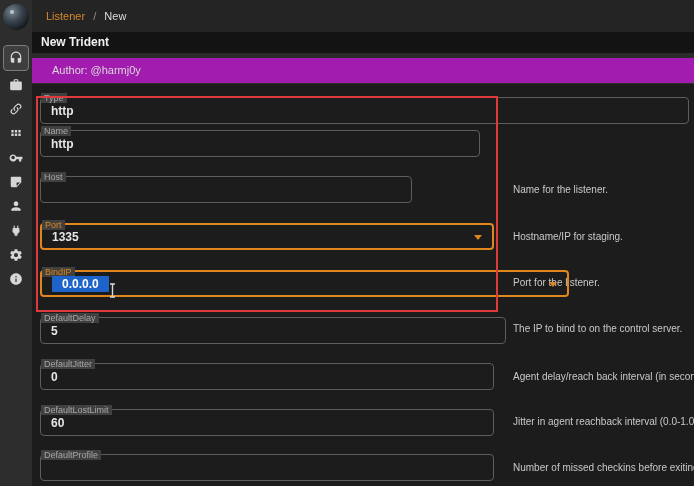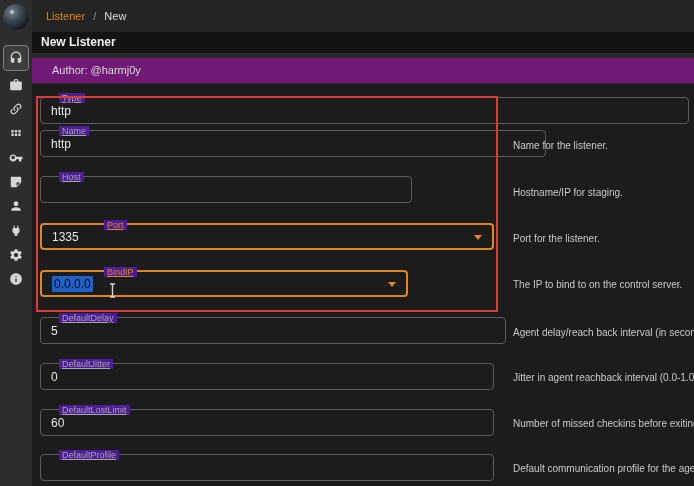--- a/index.html
+++ b/index.html
@@ -19,33 +19,33 @@
   .nav-item.active{height:26px;background:#3e3e3e;border:1px solid #7c7c7c;border-radius:4px;box-sizing:border-box;}
   
   .topbar{position:absolute;left:32px;top:0;width:662px;height:32px;background:#242424;}
   .breadcrumb{position:absolute;left:14px;top:0;height:32px;line-height:32px;font-size:11px;}
   .crumb-link{color:#d6872b;cursor:pointer;}
   .crumb-sep{color:#8f8f8f;margin:0 5px;}
   .crumb-cur{color:#dcdcdc;}
   .titlebar{position:absolute;left:32px;top:32px;width:662px;height:21px;background:#131313;}
   .titlebar span{position:absolute;left:9px;top:0;line-height:21px;font-size:12px;font-weight:bold;color:#f0f0f0;}
   .gapstrip{position:absolute;left:32px;top:53px;width:662px;height:5px;background:#2b2b2b;}
-  .authorbar{position:absolute;left:32px;top:58px;width:662px;height:26px;background:#701a75;border-bottom:1px solid #2e2e2e;box-sizing:border-box;}
+  .authorbar{position:absolute;left:32px;top:58px;width:662px;height:26px;background:#a21caf;border-bottom:1px solid #2e2e2e;box-sizing:border-box;}
   .authorbar span{position:absolute;left:20px;top:0;line-height:25px;font-size:11px;color:#d8d8d8;}
   
   .f{position:absolute;height:27px;border:1px solid #5d5d5d;border-radius:4px;box-sizing:border-box;background:transparent;}
-  .f .lab{position:absolute;top:-5px;left:18px;font-size:9px;line-height:10px;color:#a6a6a6;background:#4c1d95;padding:0 3px;white-space:nowrap;text-decoration:underline;}
-  .f .val{position:absolute;left:10px;top:50%;transform:translateY(-50%);font-size:12px;color:#e6e6e6;white-space:nowrap;}
+  .f .lab{position:absolute;top:-5px;left:0;font-size:9px;line-height:10px;color:#a6a6a6;background:#404040;padding:0 3px;white-space:nowrap;}
+  .f .val{position:absolute;left:10px;top:50%;transform:translateY(-50%);font-size:12px;color:#e6e6e6;white-space:nowrap;font-weight:bold;}
   .f.focused{border:2px solid #df861c;}
-  .f.focused .lab{color:#df861c;margin-left:44px;}
+  .f.focused .lab{color:#df861c;}
   .f .caret{position:absolute;right:10px;top:10px;width:0;height:0;
     border-left:4px solid transparent;border-right:4px solid transparent;border-top:5px solid #df861c;}
-  .f .val .sel{background:#1e63c9;color:#000000;padding:1px 2px;border-radius:1px;}
+  .f .val .sel{background:#1e63c9;color:#ffffff;padding:1px 10px;border-radius:1px;}
   .f.small .val{font-size:9px;letter-spacing:-0.1px;}
-  .desc{position:absolute;left:513px;font-size:10px;color:#c9c9c9;white-space:nowrap;}
+  .desc{position:absolute;left:513px;font-size:10px;color:#c9c9c9;white-space:nowrap;margin-top:44px;}
   
   .red-rect{position:absolute;left:36px;top:96px;width:462px;height:216px;border:2px solid #dd3b3b;box-sizing:border-box;pointer-events:none;z-index:9;}
   .ibeam{position:absolute;left:108px;top:283px;z-index:10;pointer-events:none;}
 </style>
 </head>
 <body>
 
 <div class="sidebar">
   <div class="logo"></div>
 
@@ -102,51 +102,51 @@
 </div>
 
 <div class="topbar">
   <div class="breadcrumb">
     <span class="crumb-link">Listener</span>
     <span class="crumb-sep">/</span>
     <span class="crumb-cur">New</span>
   </div>
 </div>
 <div class="titlebar">
-  <span>New Listener</span>
+  <span>New Trident</span>
 </div>
 <div class="gapstrip"></div>
 <div class="authorbar">
   <span>Author: @harmj0y</span>
 </div>
 
 <div class="f" style="left:40px;top:97px;width:649px">
   <span class="lab">Type</span>
   <span class="val">http</span>
 </div>
 
-<div class="f" style="left:40px;top:130px;width:506px">
+<div class="f" style="left:40px;top:130px;width:440px">
   <span class="lab">Name</span>
   <span class="val">http</span>
 </div>
 <div class="desc" style="top:140px">Name for the listener.</div>
 
 <div class="f" style="left:40px;top:176px;width:372px">
   <span class="lab">Host</span>
 </div>
 <div class="desc" style="top:187px">Hostname/IP for staging.</div>
 
 <div class="f focused" style="left:40px;top:223px;width:454px">
   <span class="lab">Port</span>
   <span class="val">1335</span>
   <span class="caret"></span>
 </div>
 <div class="desc" style="top:233px">Port for the listener.</div>
 
-<div class="f focused" style="left:40px;top:270px;width:368px">
+<div class="f focused" style="left:40px;top:270px;width:529px">
   <span class="lab">BindIP</span>
   <span class="val"><span class="sel">0.0.0.0</span></span>
   <span class="caret"></span>
 </div>
 <div class="desc" style="top:279px">The IP to bind to on the control server.</div>
 
 <div class="f" style="left:40px;top:317px;width:466px">
   <span class="lab">DefaultDelay</span>
   <span class="val">5</span>
 </div>

